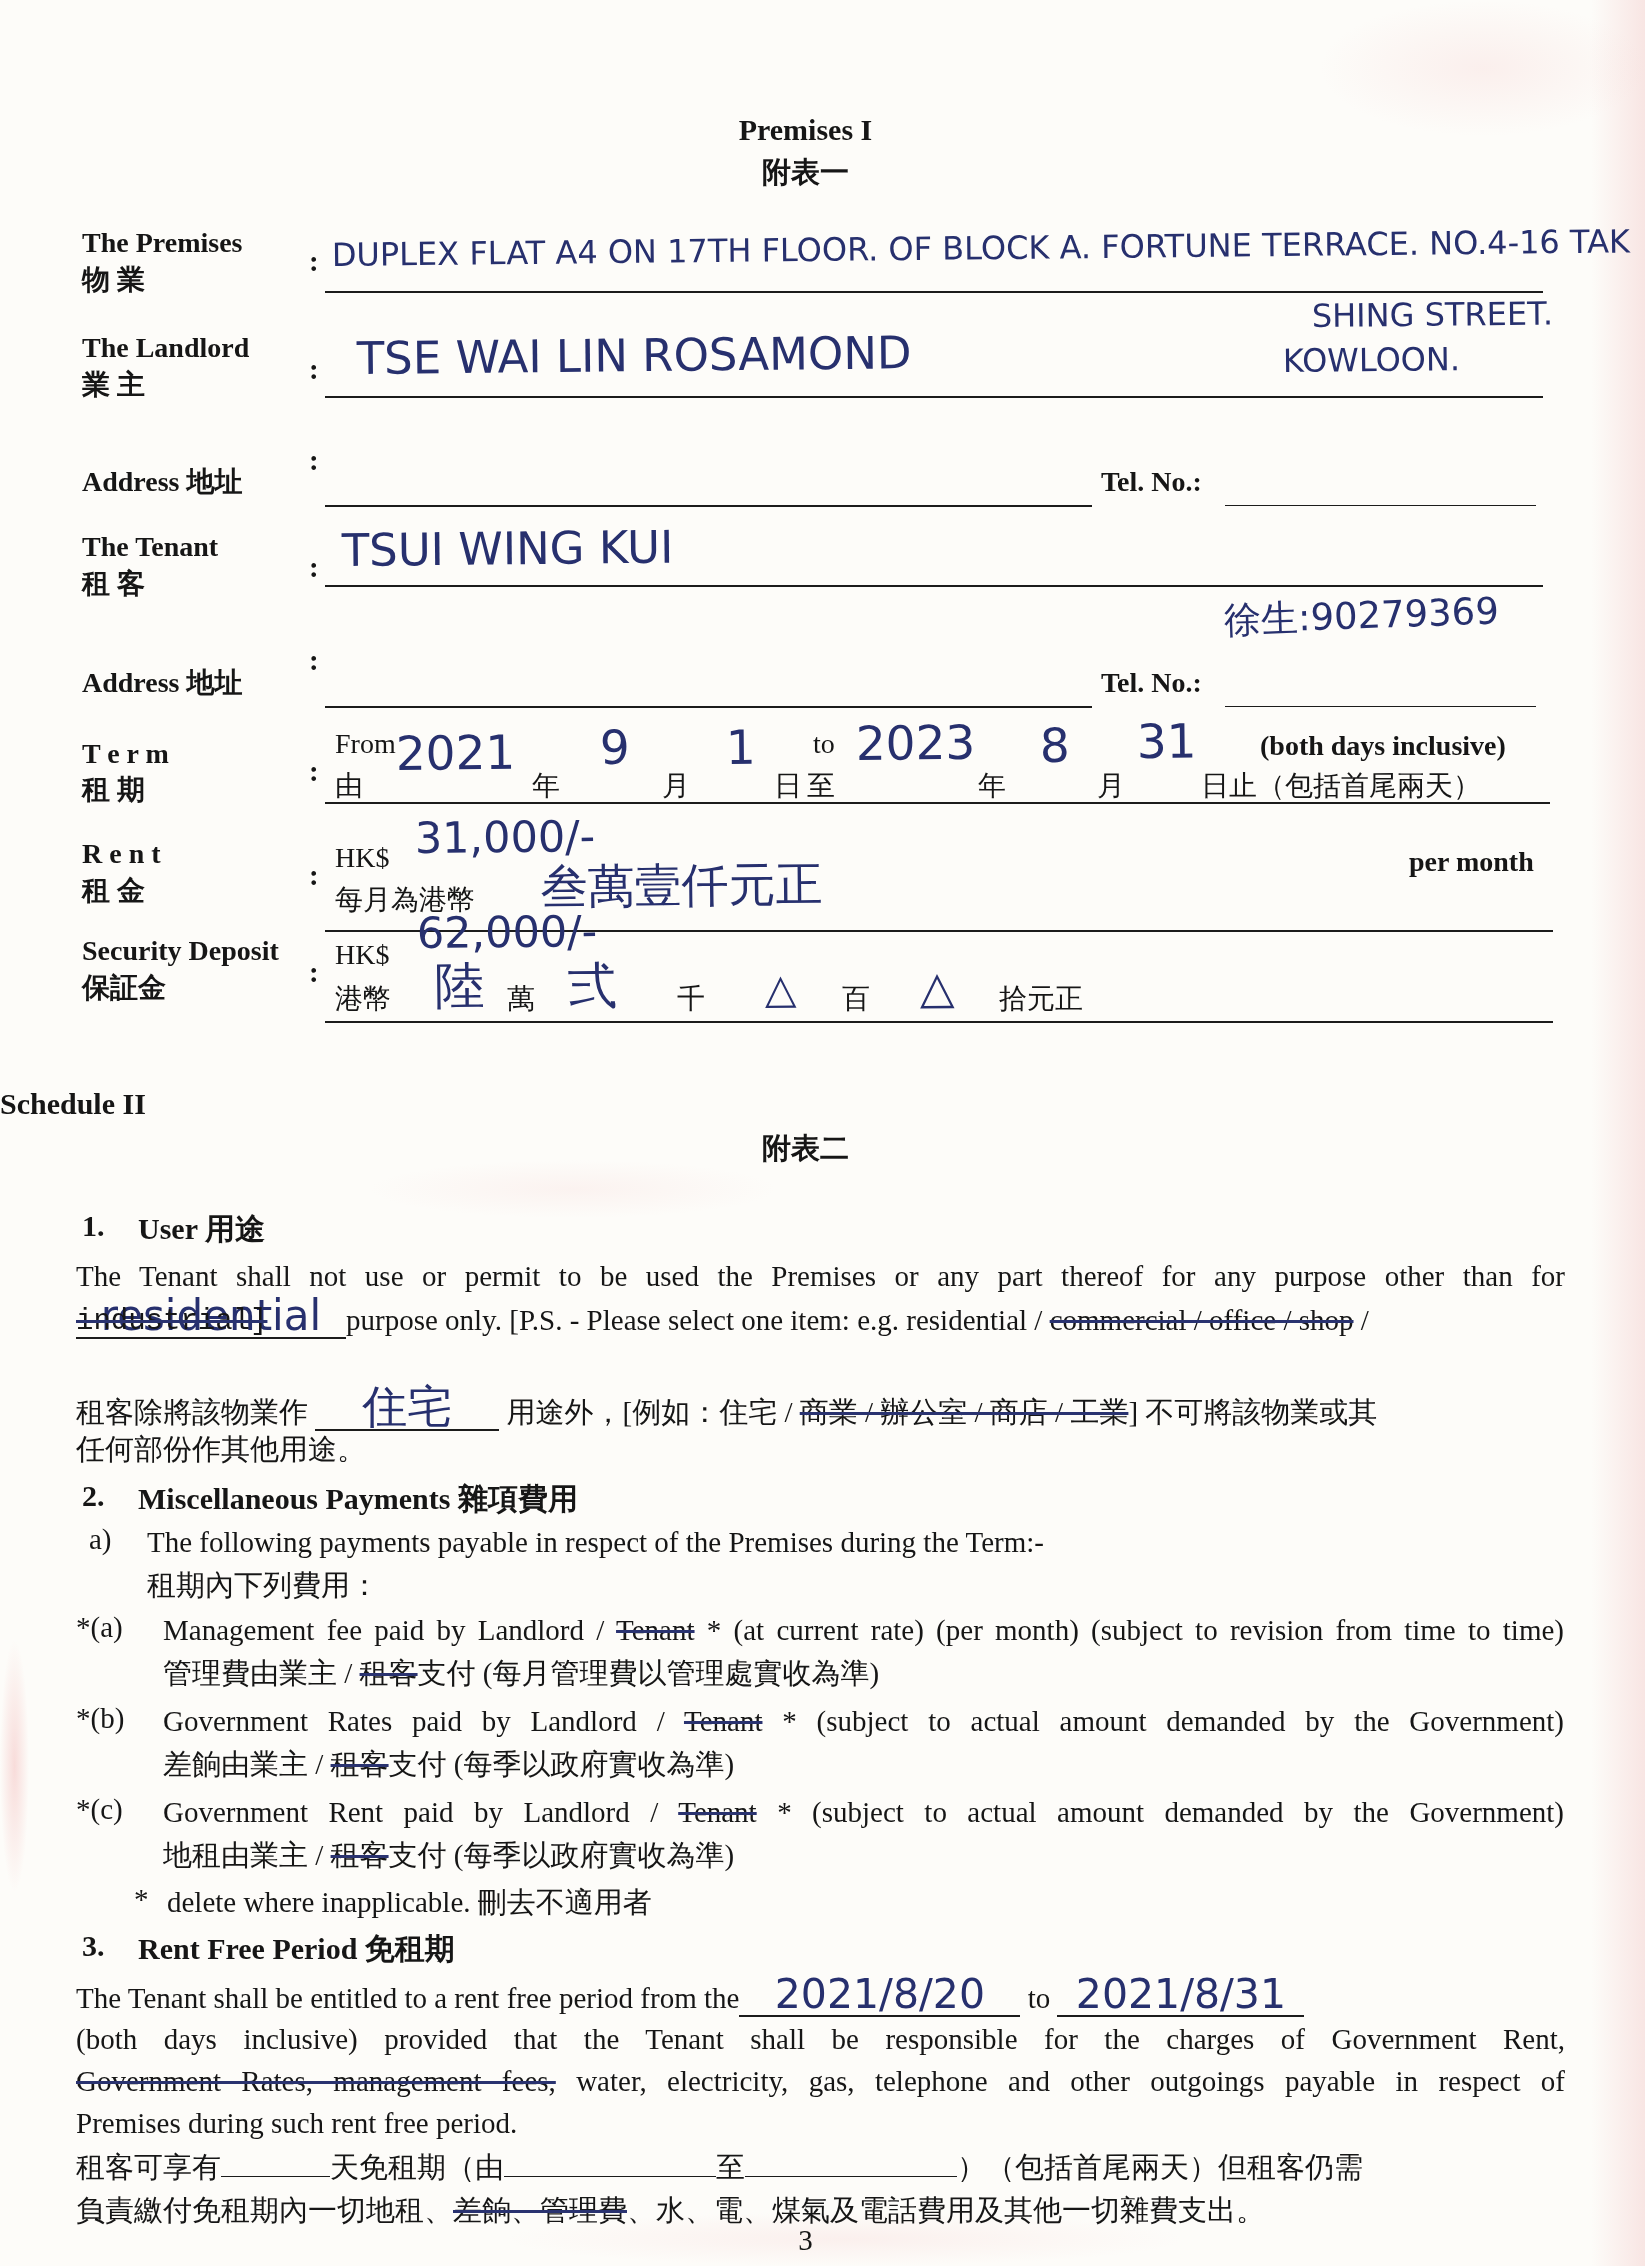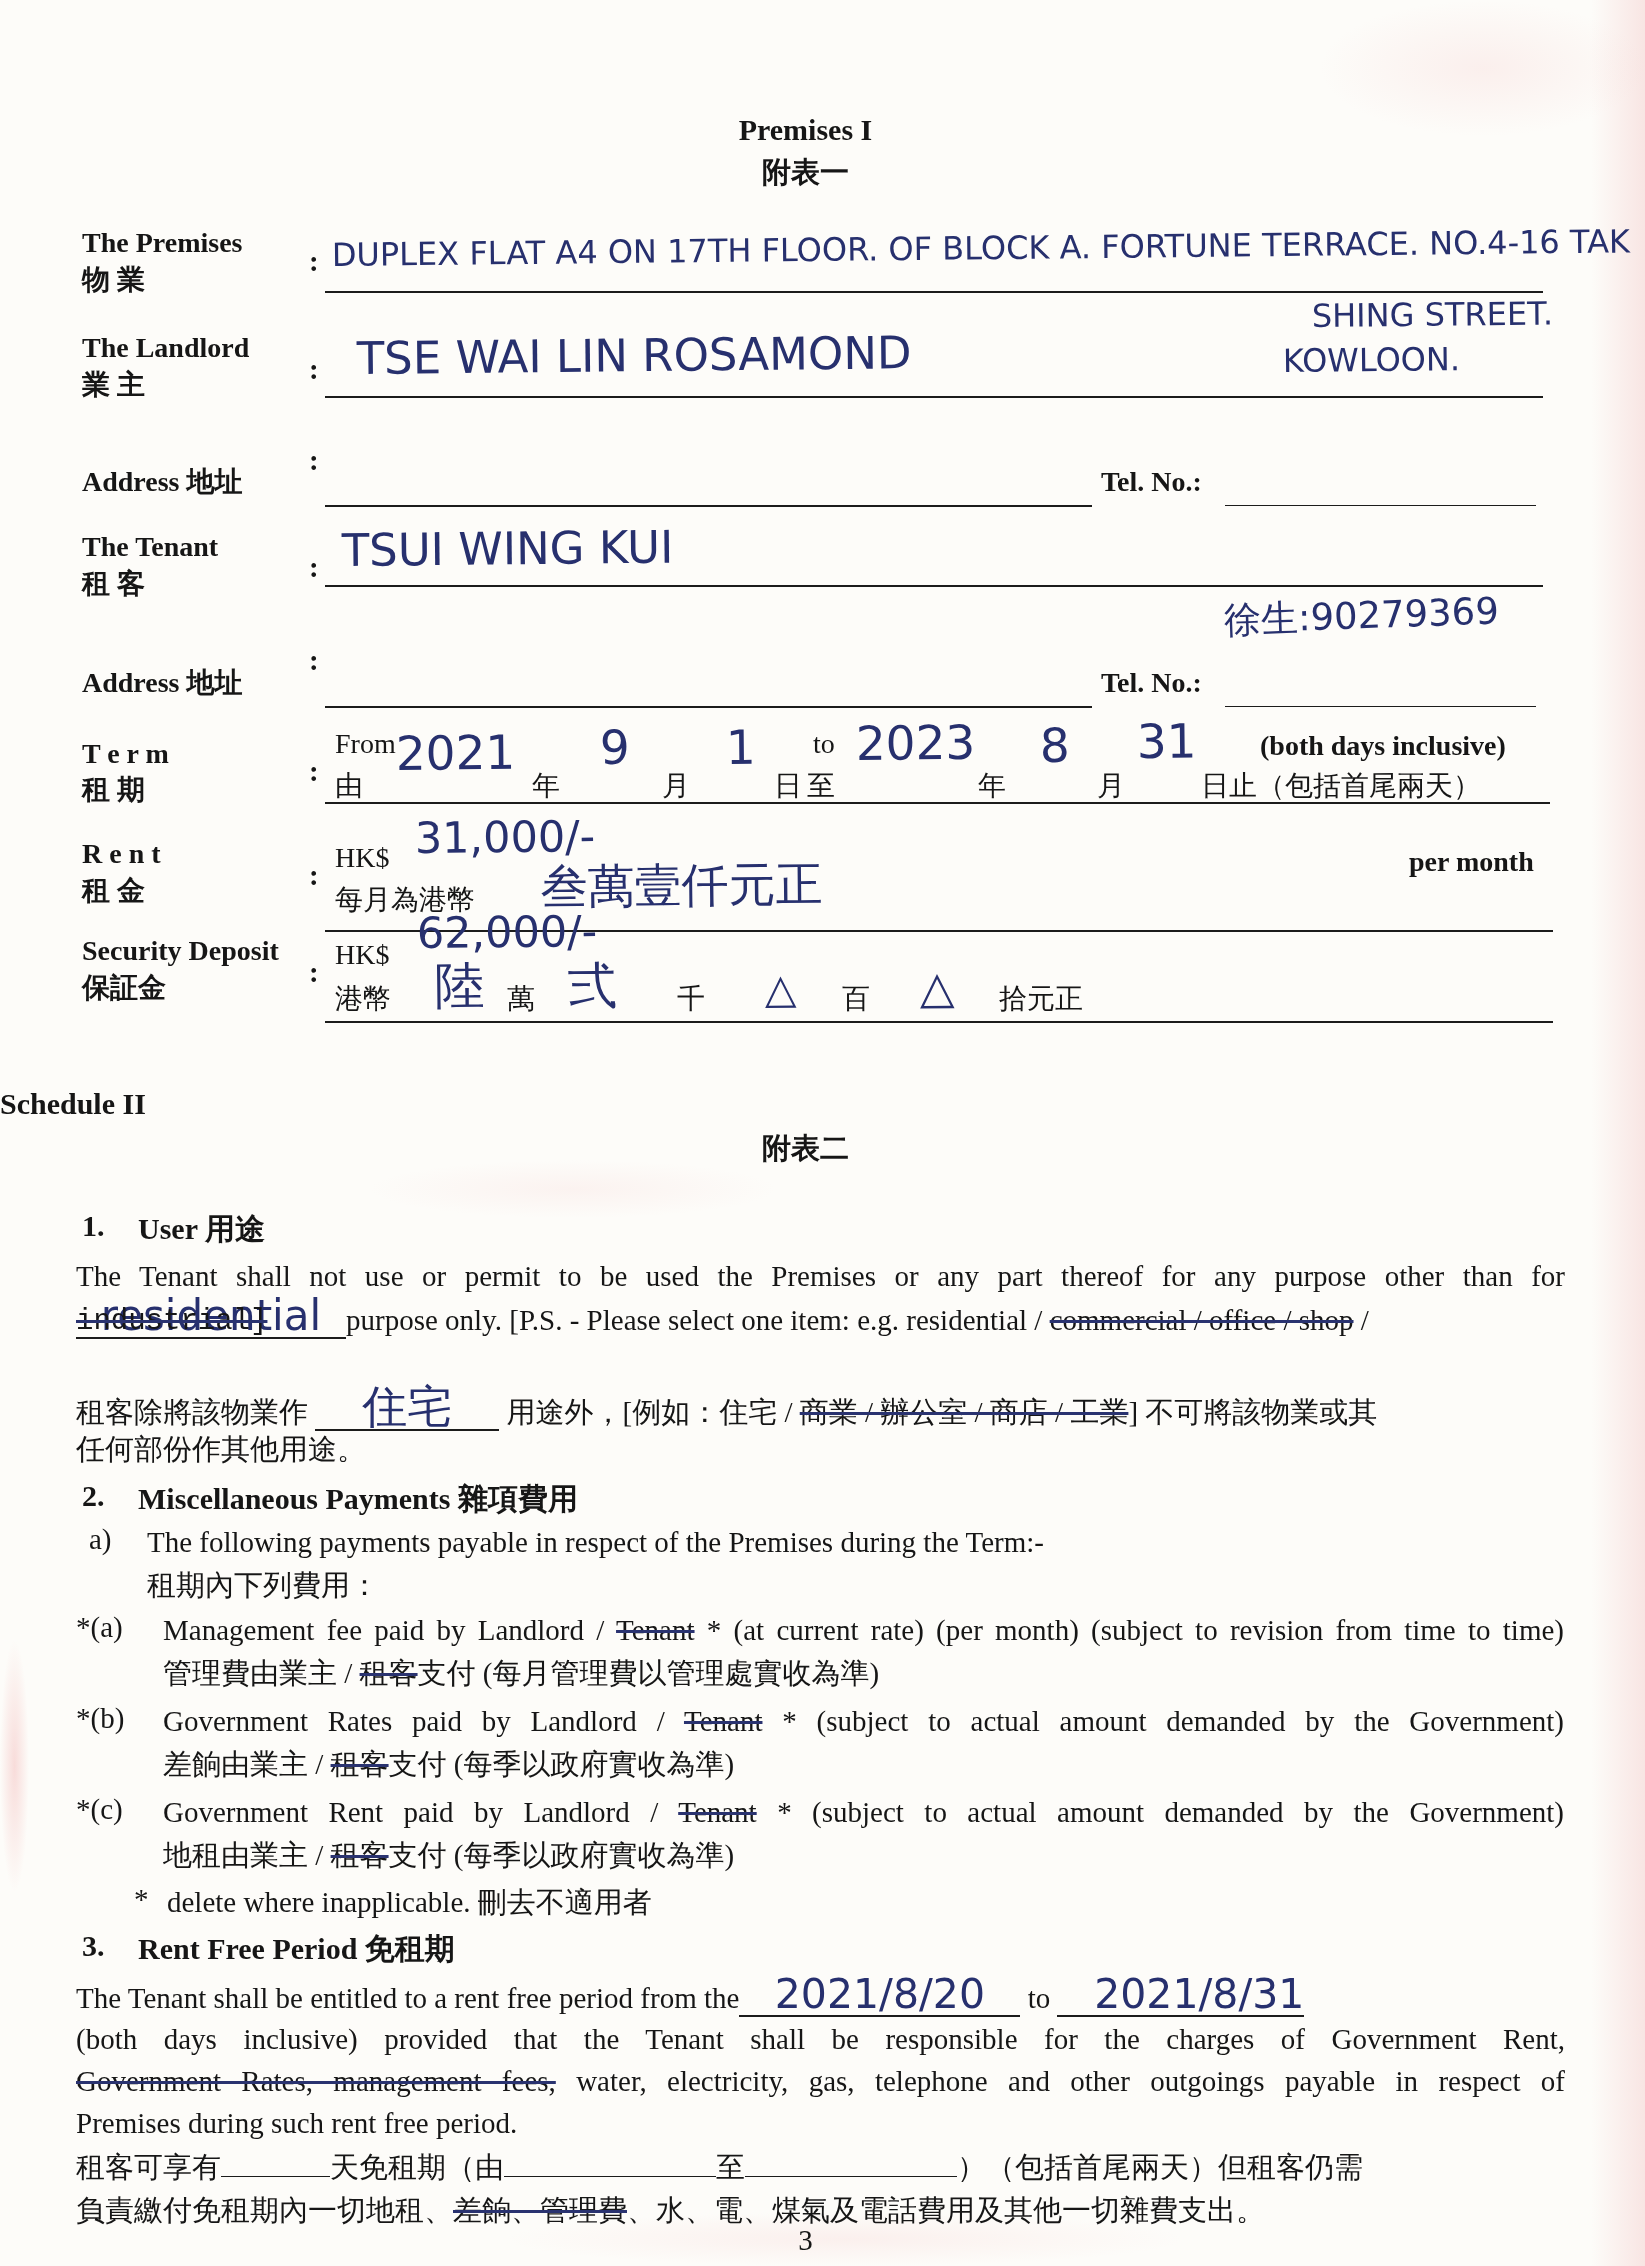--- a/index.html
+++ b/index.html
@@ -174,21 +174,21 @@
 
   <div class="abs prt" style="left:134px;top:1883px;font-size:29px;">*</div>
   <div class="pline" style="left:167px;width:1397px;top:1883px;">delete where inapplicable.  刪去不適用者</div>
 
   <div class="abs head-num" style="left:82px;top:1929px;">3.</div>
   <div class="abs head-num" style="left:138px;top:1929px;">Rent Free Period  免租期</div>
 
   <div class="pline" style="top:1974px;">
     <span>The Tenant shall be entitled to a rent free period from the</span><span class="hw-under" style="min-width:281px;"><span class="hw" style="font-size:41px;">2021/8/20</span></span>
     <span>to</span>
-    <span class="hw-under" style="min-width:247px;text-align:right;"><span class="hw" style="font-size:41px;">2021/8/31</span></span>
+    <span class="hw-under" style="min-width:247px;"><span class="hw" style="font-size:41px;">2021/8/31</span></span>
   </div>
   <div class="pline just" style="top:2020px;">(both days inclusive) provided that the Tenant shall be responsible for the charges of Government Rent,</div>
   <div class="pline just" style="top:2062px;">
     <span class="strike">Government Rates, management fees,</span><span> water, electricity, gas, telephone and other outgoings payable in respect of</span>
   </div>
   <div class="pline" style="top:2104px;">Premises during such rent free period.</div>
   <div class="pline" style="top:2146px;">
     <span>租客可享有</span><span class="blank" style="width:109px;"></span><span>天免租期（由</span><span class="blank" style="width:212px;"></span><span>至</span><span class="blank" style="width:212px;"></span><span>）（包括首尾兩天）但租客仍需</span>
   </div>
   <div class="pline" style="top:2191px;">

